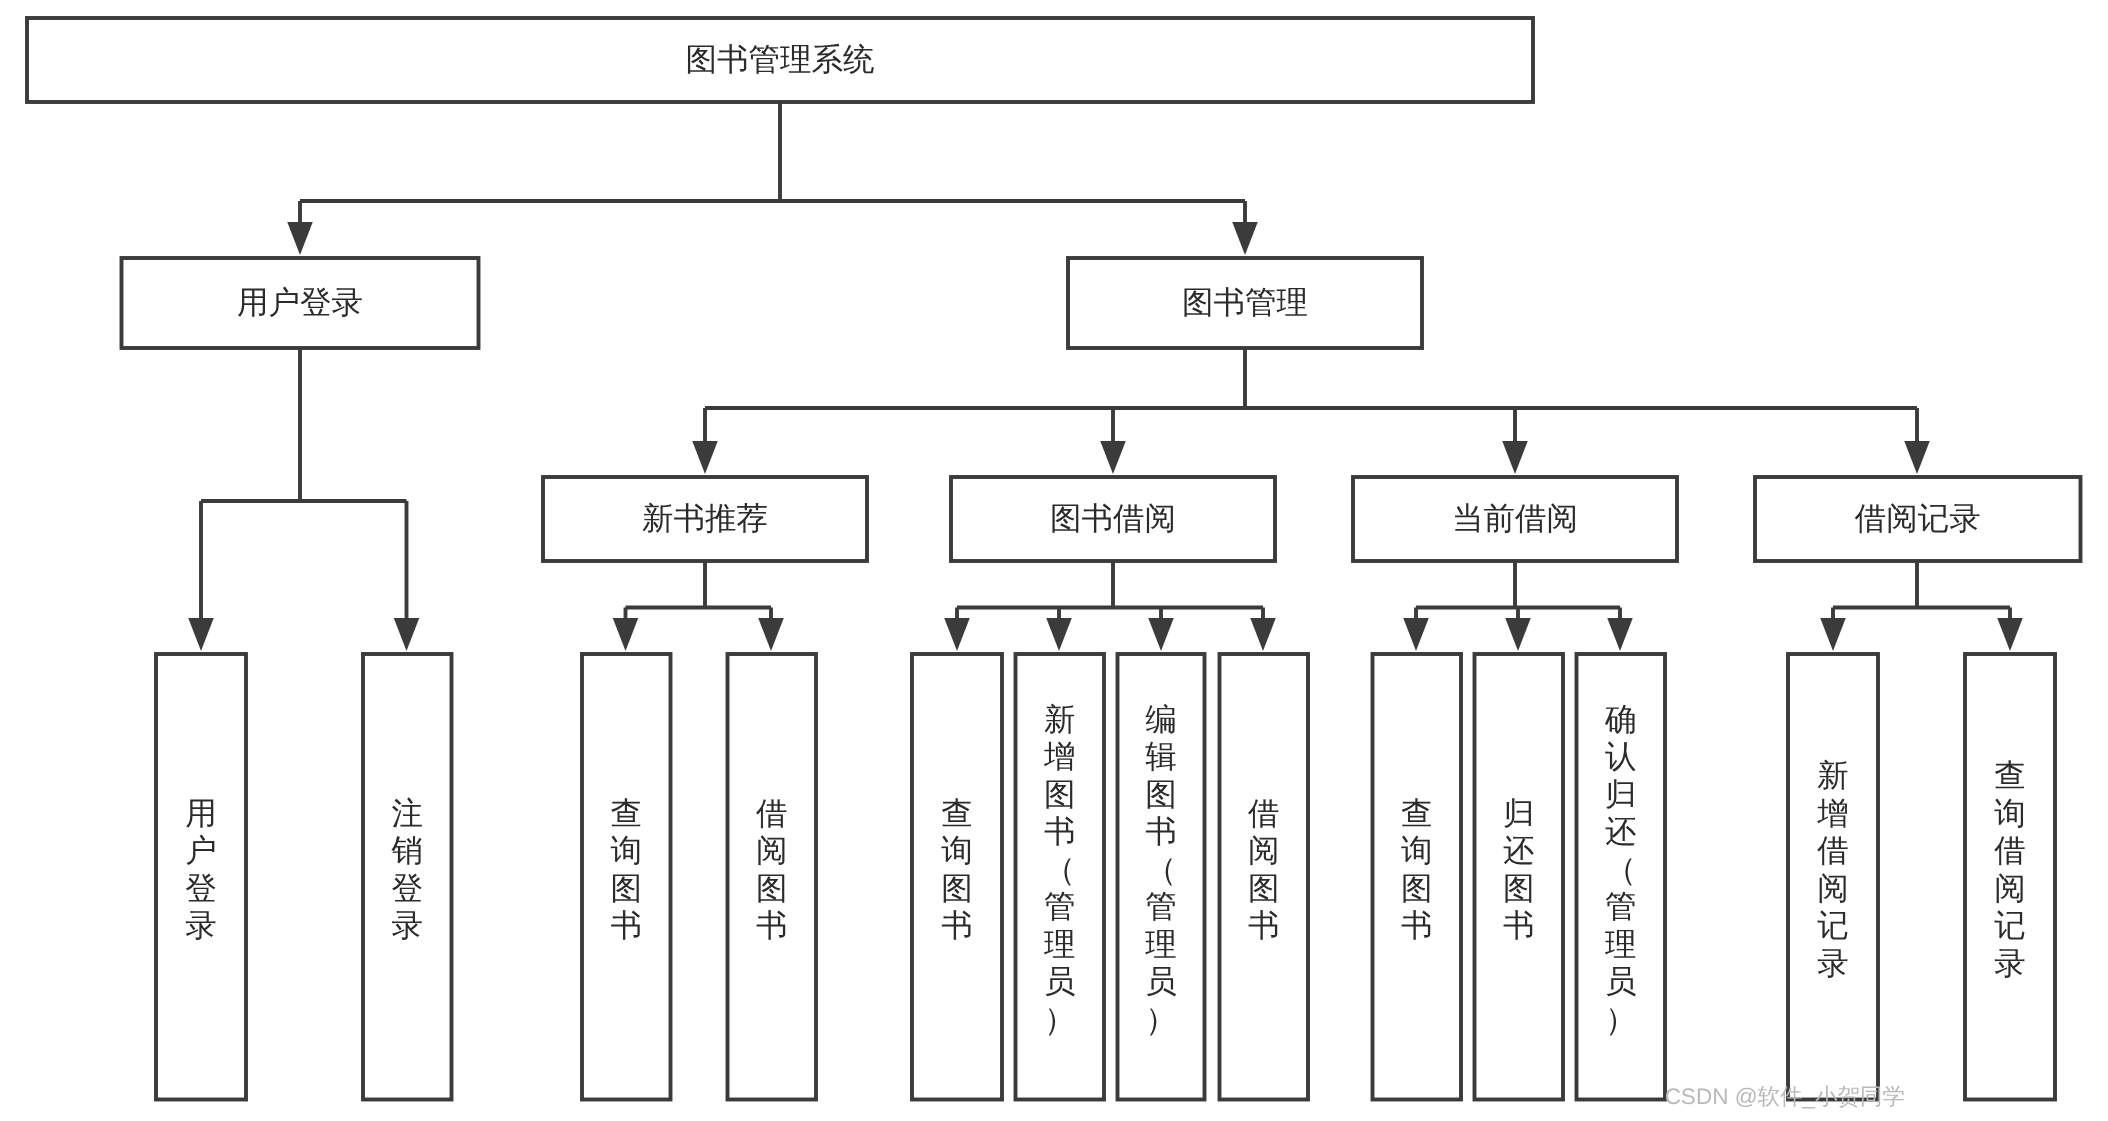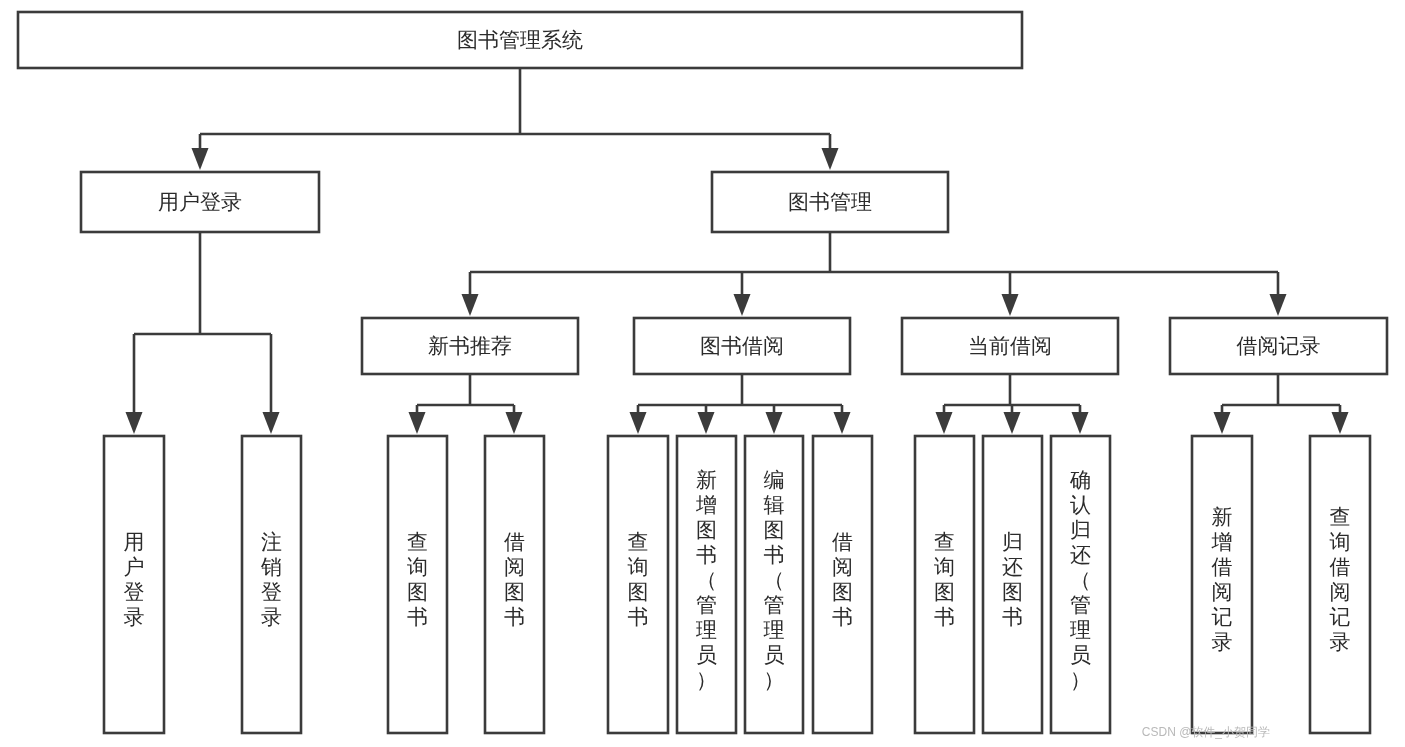--- a/index.html
+++ b/index.html
@@ -48,21 +48,21 @@
     font-size: 21px;
     fill: #2b2b2b;
     text-anchor: middle;
     dominant-baseline: middle;
   }
   .watermark {
     position: absolute;
     right: 12px;
     bottom: 6px;
     font-family: "Liberation Sans", "DejaVu Sans", sans-serif;
-    font-size: 12px;
+    font-size: 15px;
     color: #b9b9b9;
     white-space: nowrap;
     user-select: none;
   }
 </style>
 </head>
 <body>
 
 <div id="diagram-root">
   <svg id="tree-svg" viewBox="0 0 1405 747" xmlns="http://www.w3.org/2000/svg">

